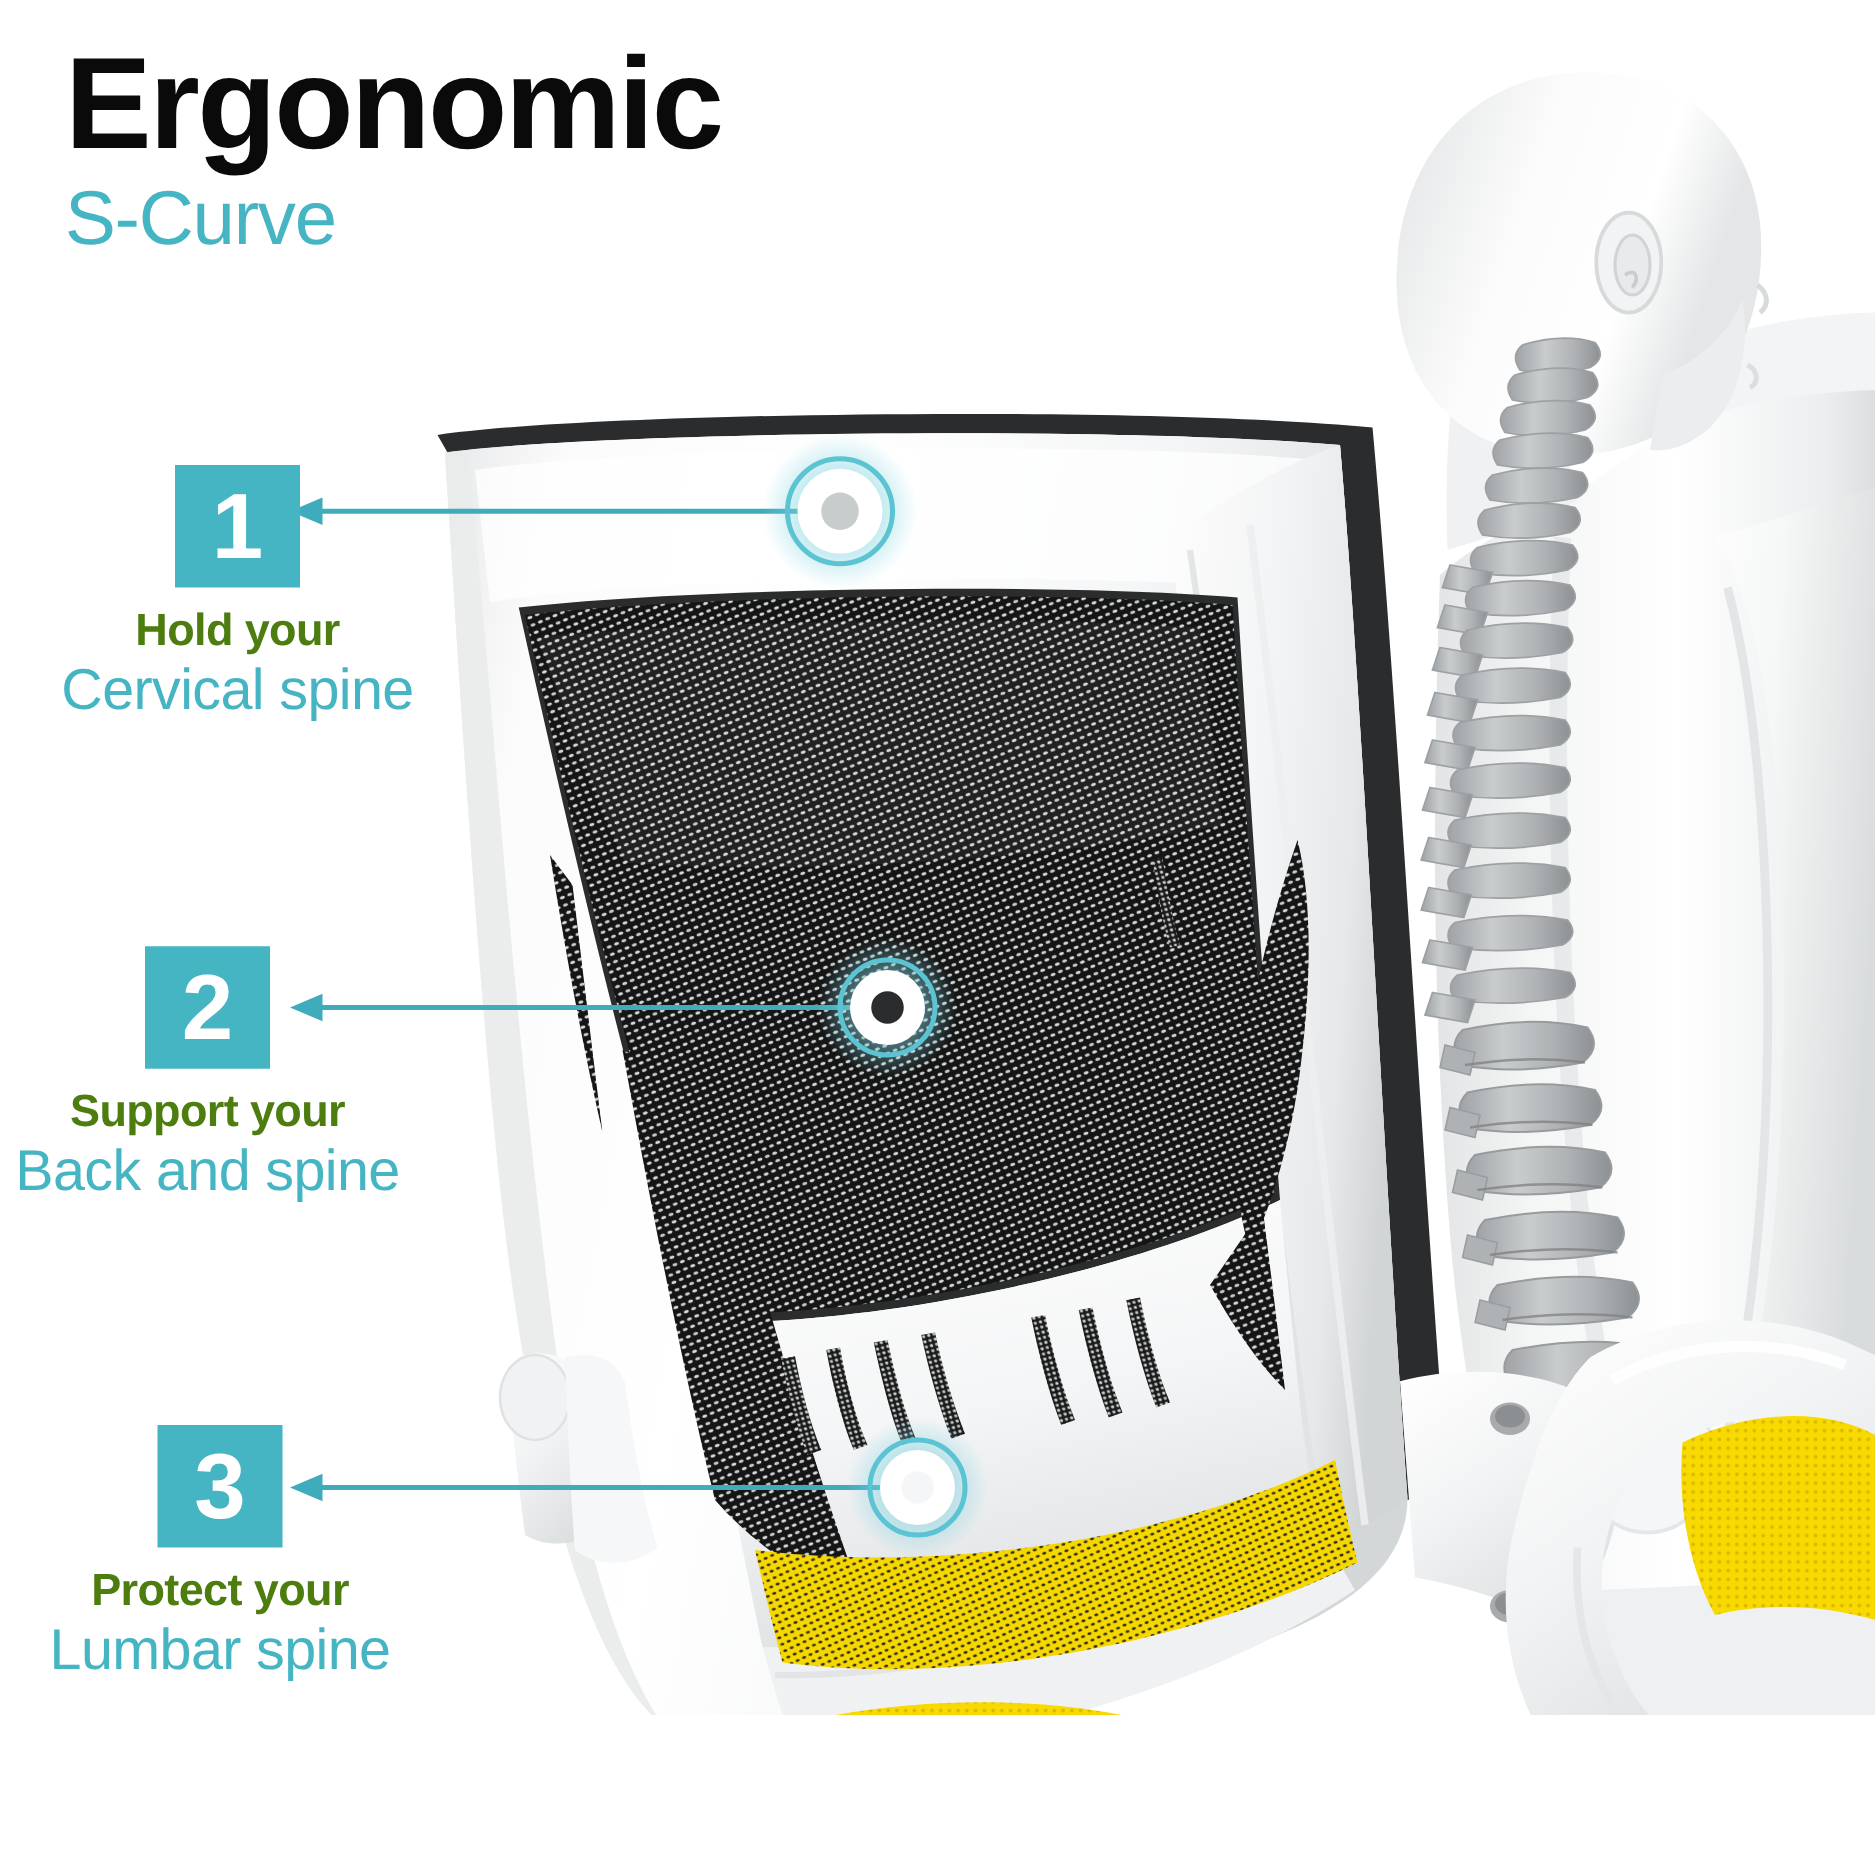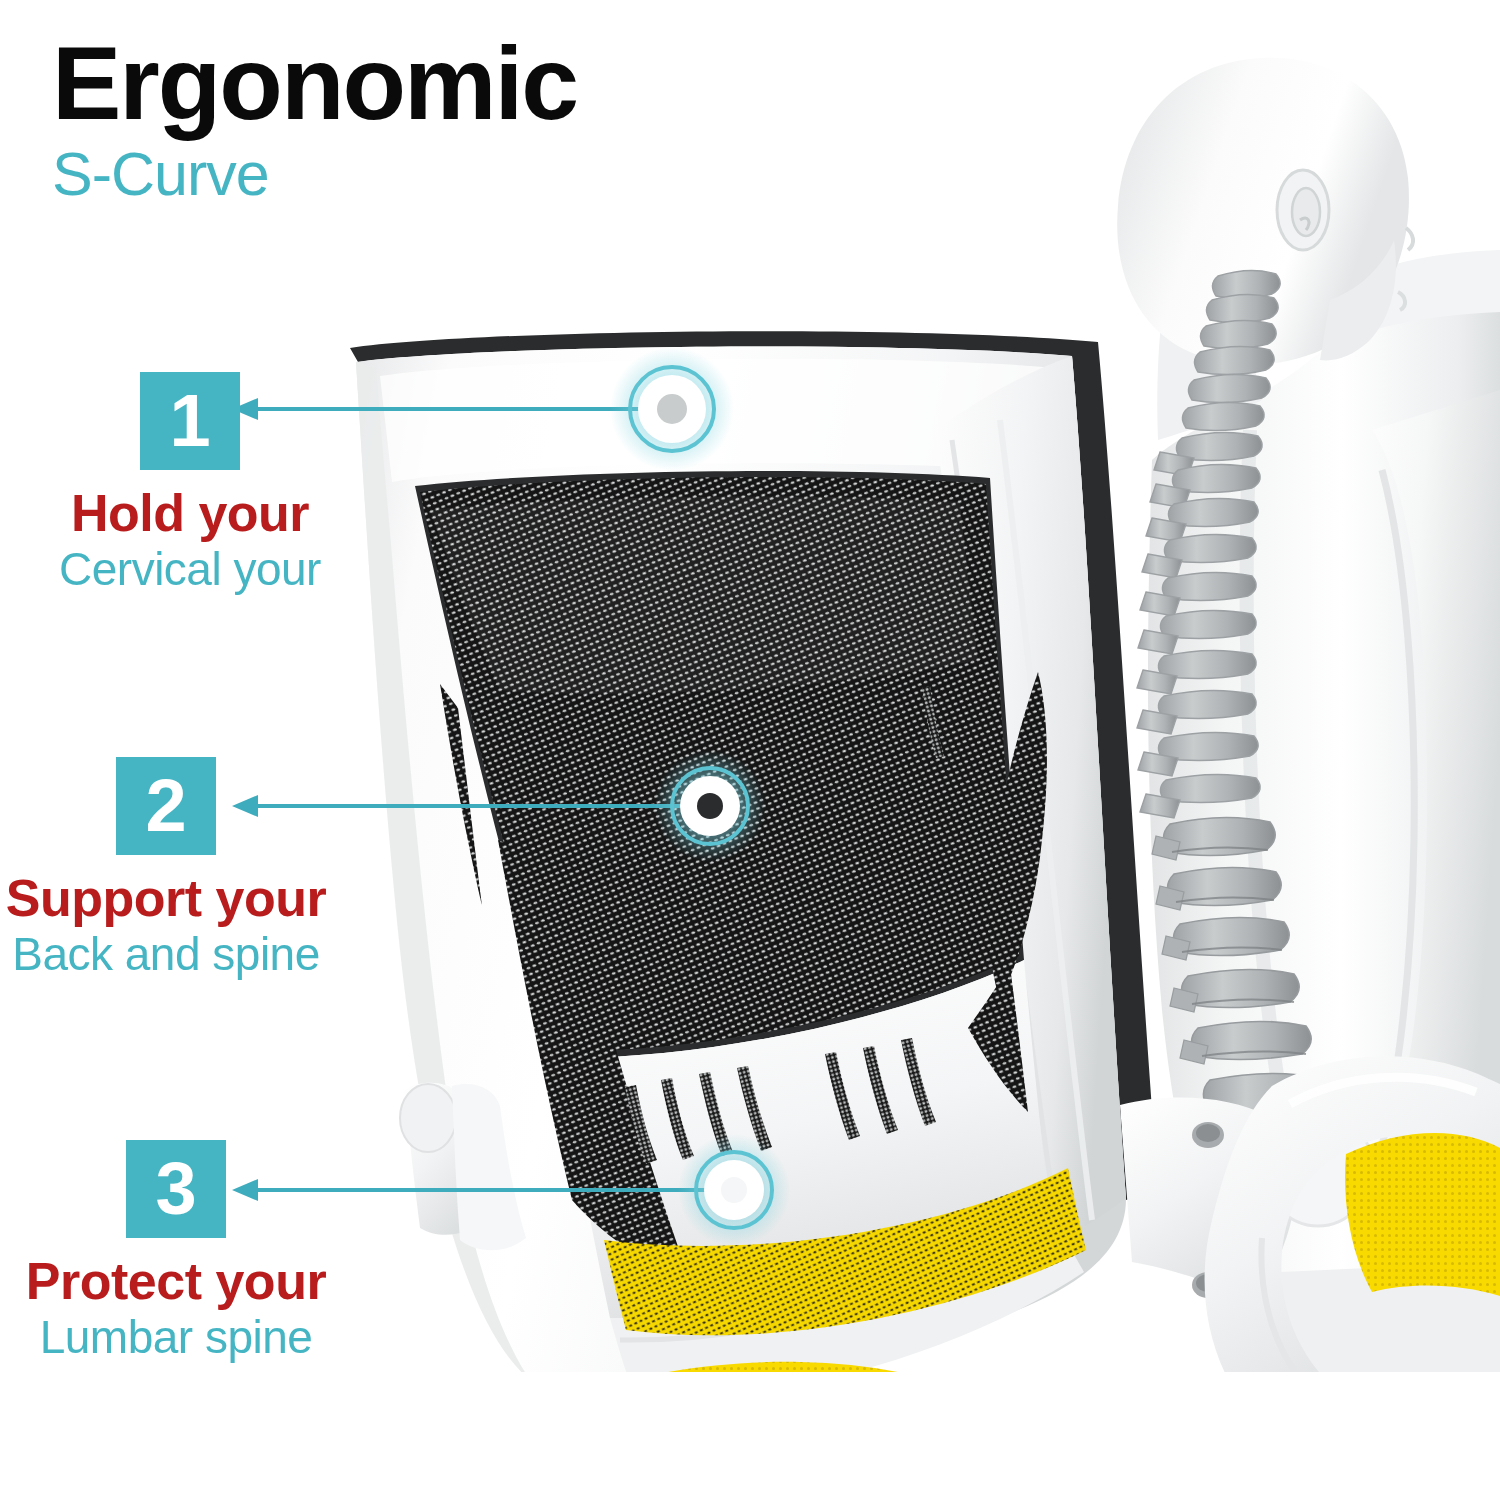--- a/index.html
+++ b/index.html
@@ -53,23 +53,23 @@
     background: #45b5c4;
     color: #ffffff;
     font-size: 74px;
     font-weight: bold;
     line-height: 98px;
     text-align: center;
     margin: 0 auto 14px auto;
     box-sizing: border-box;
   }
   .callout-line1 {
-    font-size: 52px;
+    font-size: 36px;
     font-weight: bold;
-    color: #b91c1c;
+    color: #4d7c0f;
     text-align: center;
     line-height: 1.12;
     letter-spacing: -0.5px;
   }
   .callout-line2 {
     font-size: 46px;
     font-weight: normal;
     color: #45b5c4;
     text-align: center;
     line-height: 1.18;
@@ -486,21 +486,21 @@
   </svg>
 
   <div id="headline">
     <div id="title-main">Ergonomic</div>
     <div id="title-sub">S-Curve</div>
   </div>
 
   <div class="callout" id="callout-1">
     <div class="num-badge">1</div>
     <div class="callout-line1">Hold your</div>
-    <div class="callout-line2">Cervical your</div>
+    <div class="callout-line2">Cervical spine</div>
   </div>
 
   <div class="callout" id="callout-2">
     <div class="num-badge">2</div>
     <div class="callout-line1">Support your</div>
     <div class="callout-line2">Back and spine</div>
   </div>
 
   <div class="callout" id="callout-3">
     <div class="num-badge">3</div>

